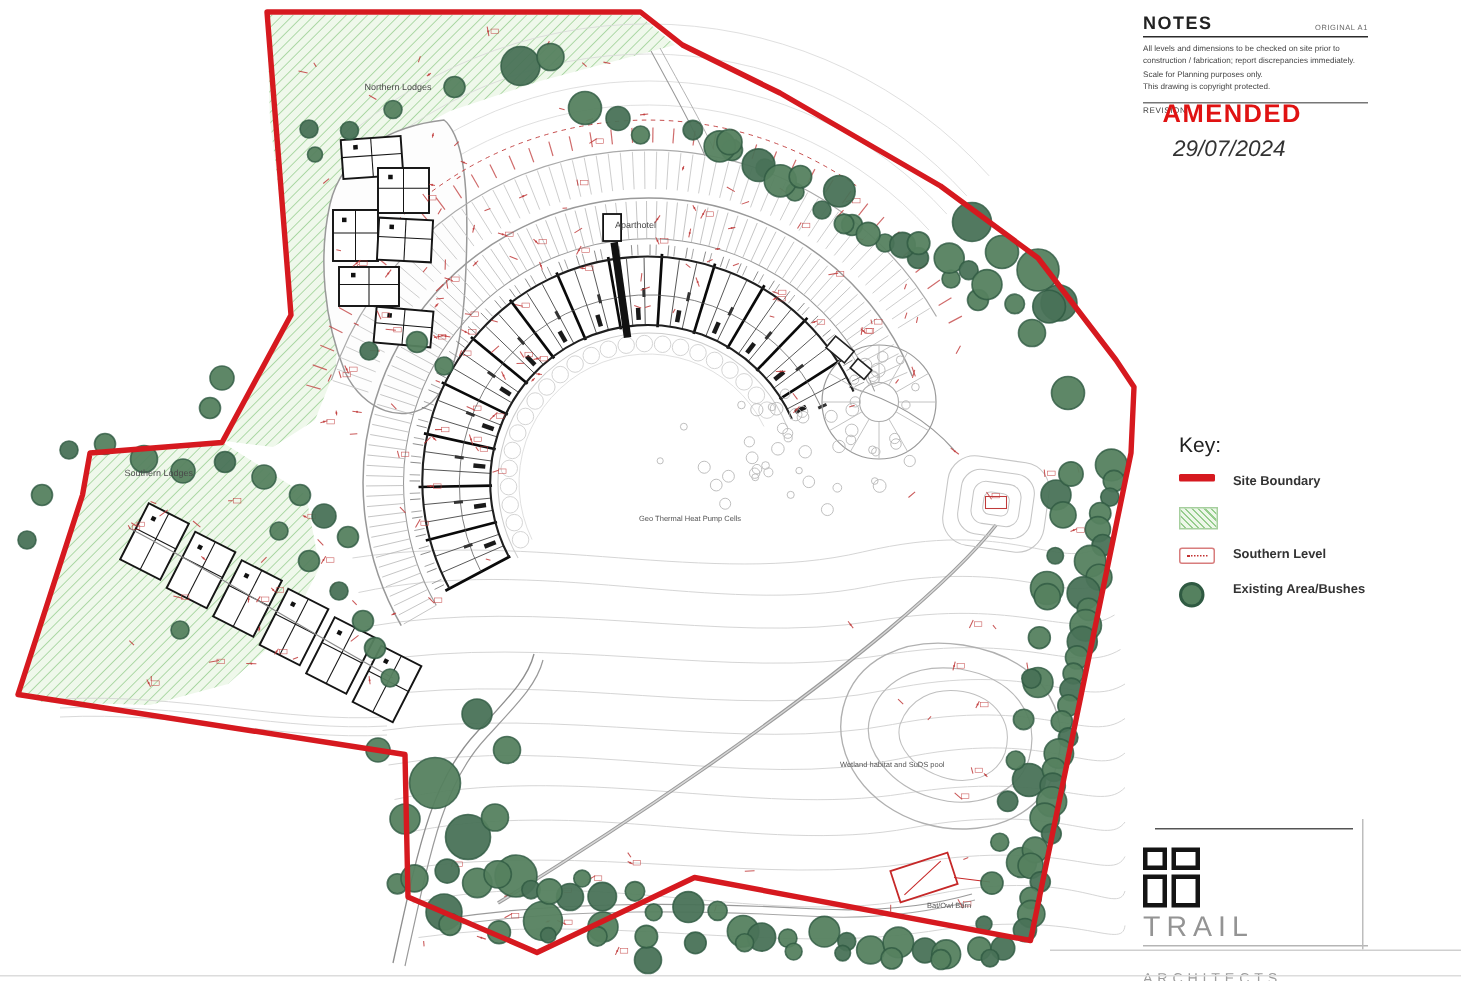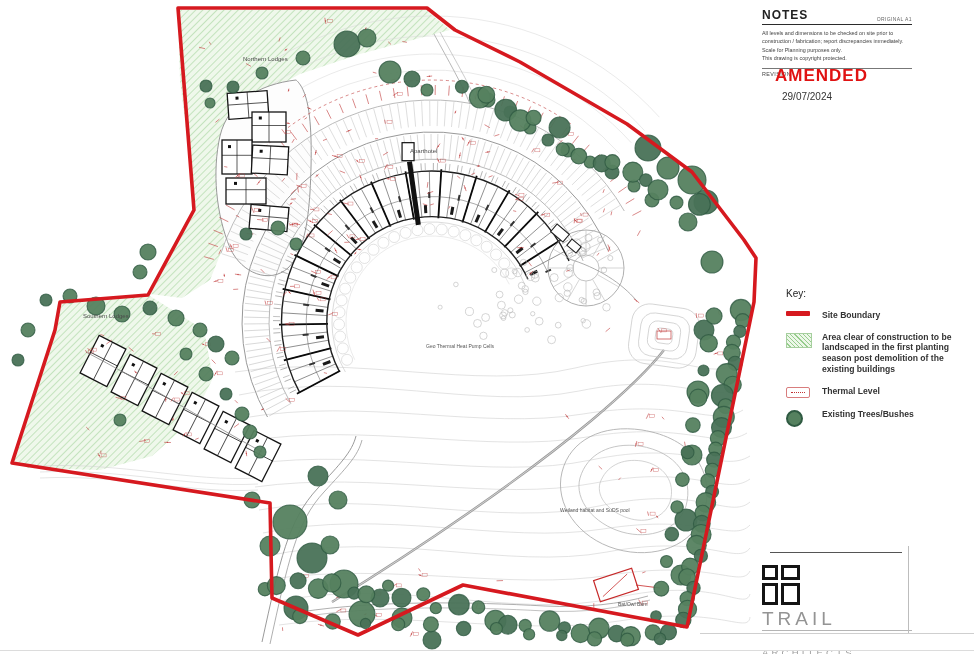--- a/index.html
+++ b/index.html
@@ -13,23 +13,23 @@
   .notes-head{display:flex;justify-content:space-between;align-items:flex-end;
               border-bottom:1.3px solid #2b2b2b;padding-bottom:2px;}
   .notes-title{font-size:12px;font-weight:700;letter-spacing:1px;color:#222;}
   .notes-orig{font-size:5px;color:#666;letter-spacing:.4px;}
   .notes-body{margin-top:4px;font-size:5.4px;color:#444;line-height:1.55;}
   .notes-body span{display:block;}
   .notes-rule{border-top:1px solid #777;margin-top:5px;}
   .notes-rev{font-size:5.4px;color:#444;margin-top:2px;letter-spacing:.4px;}
   .stamp{position:absolute;left:775px;top:66px;}
   .stamp-amended{font-size:17px;font-weight:800;letter-spacing:1px;text-align:right;}
-  .stamp-date{font-size:10px;color:#333;margin-top:5px;margin-left:7px;}
+  .stamp-date{font-size:15px;color:#333;margin-top:5px;margin-left:7px;font-style:italic;}
   .key{position:absolute;left:786px;top:288px;width:186px;}
-  .key-title{font-size:10px;color:#222;margin-bottom:11px;}
+  .key-title{font-size:14px;color:#222;margin-bottom:11px;}
   .key-item{display:flex;gap:10px;margin-bottom:11px;align-items:flex-start;font-weight:bold;}
   .key-swatch-col{width:26px;flex:0 0 26px;display:flex;justify-content:flex-start;padding-top:1px;}
   .key-label{font-size:8.6px;color:#333;line-height:1.25;}
   .sw-boundary{width:24px;height:5px;border-radius:1px;}
   .sw-hatch{width:24px;height:13px;border:1px solid #a6cf9e;
             background:repeating-linear-gradient(45deg,#edf7e9 0 2px,#96cd8d 2px 3px);}
   .sw-level{width:22px;height:9px;border:1px solid #d87d7d;border-radius:2px;display:flex;align-items:center;justify-content:center;}
   .sw-level i{display:block;width:14px;border-top:1px dotted #c23333;}
   .sw-tree{width:13px;height:13px;border-radius:50%;}
   
@@ -1195,35 +1195,34 @@
     <div class="key-item">
       <div class="key-swatch-col">
           <div class="sw-boundary" id="sw-boundary" style="background: rgb(214, 25, 31);"></div>
         </div>
       <div class="key-label">Site Boundary</div>
     </div>
     <div class="key-item">
       <div class="key-swatch-col">
           <div class="sw-hatch"></div>
         </div>
-      <div class="key-label">Area clear of construction to be landscaped in the first planting season post demolition of the existing buildings</div>
     </div>
     <div class="key-item">
       <div class="key-swatch-col">
           <div class="sw-level">
             <i></i>
           </div>
         </div>
-      <div class="key-label">Thermal Level</div>
+      <div class="key-label">Southern Level</div>
     </div>
     <div class="key-item">
       <div class="key-swatch-col">
           <div class="sw-tree" id="sw-tree" style="background: rgb(85, 129, 95); border: 2px solid rgb(47, 90, 66);"></div>
         </div>
-      <div class="key-label">Existing Trees/Bushes</div>
+      <div class="key-label">Existing Area/Bushes</div>
     </div>
   </div>
 
   <div class="tblock">
     <div class="tblock-rule"></div>
     <div class="logo-row">
       <div class="logo">
         <div class="lg1"></div>
           <div class="lg2"></div>
           <div class="lg3"></div>

